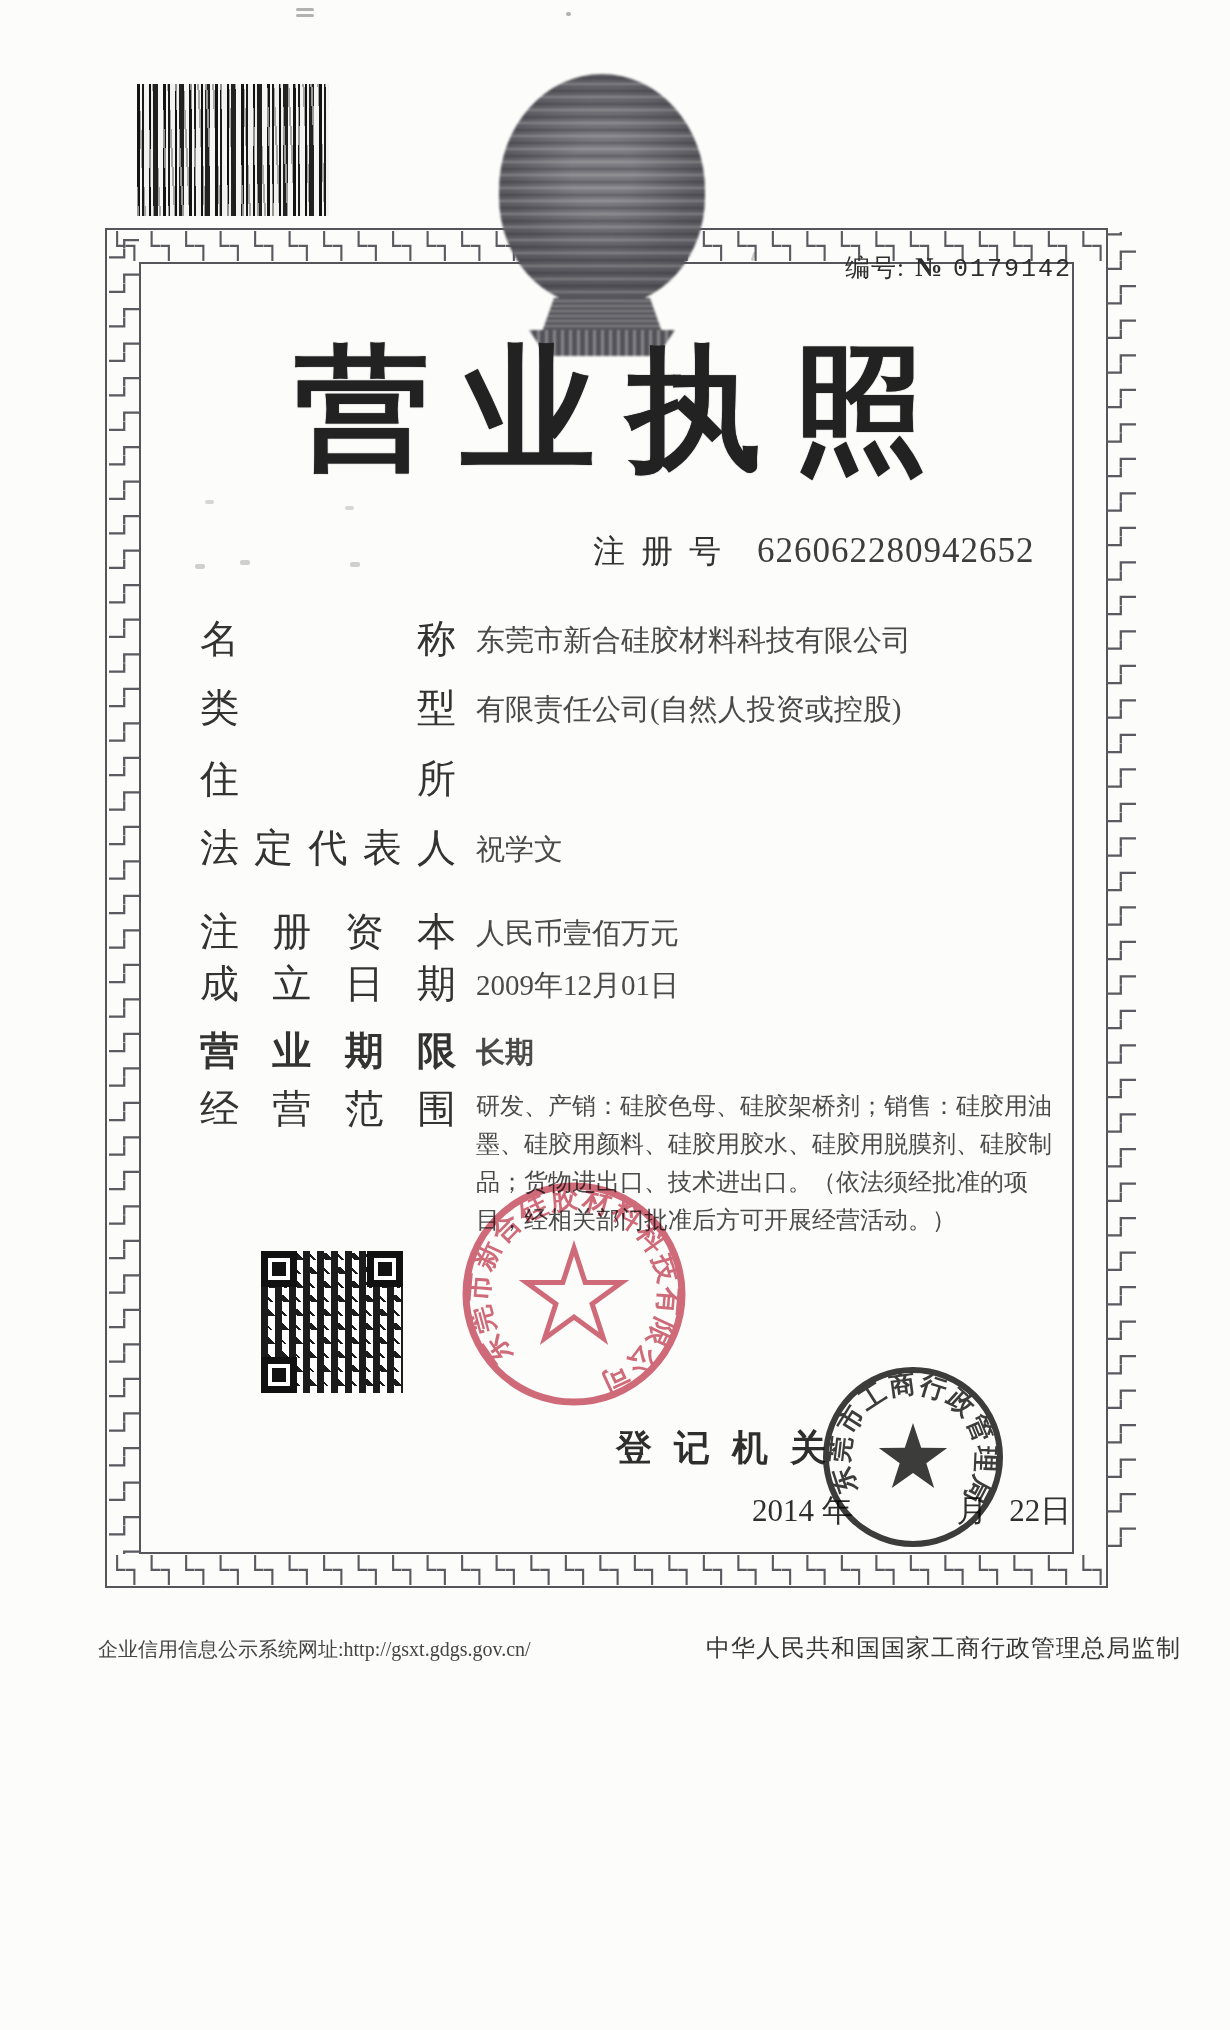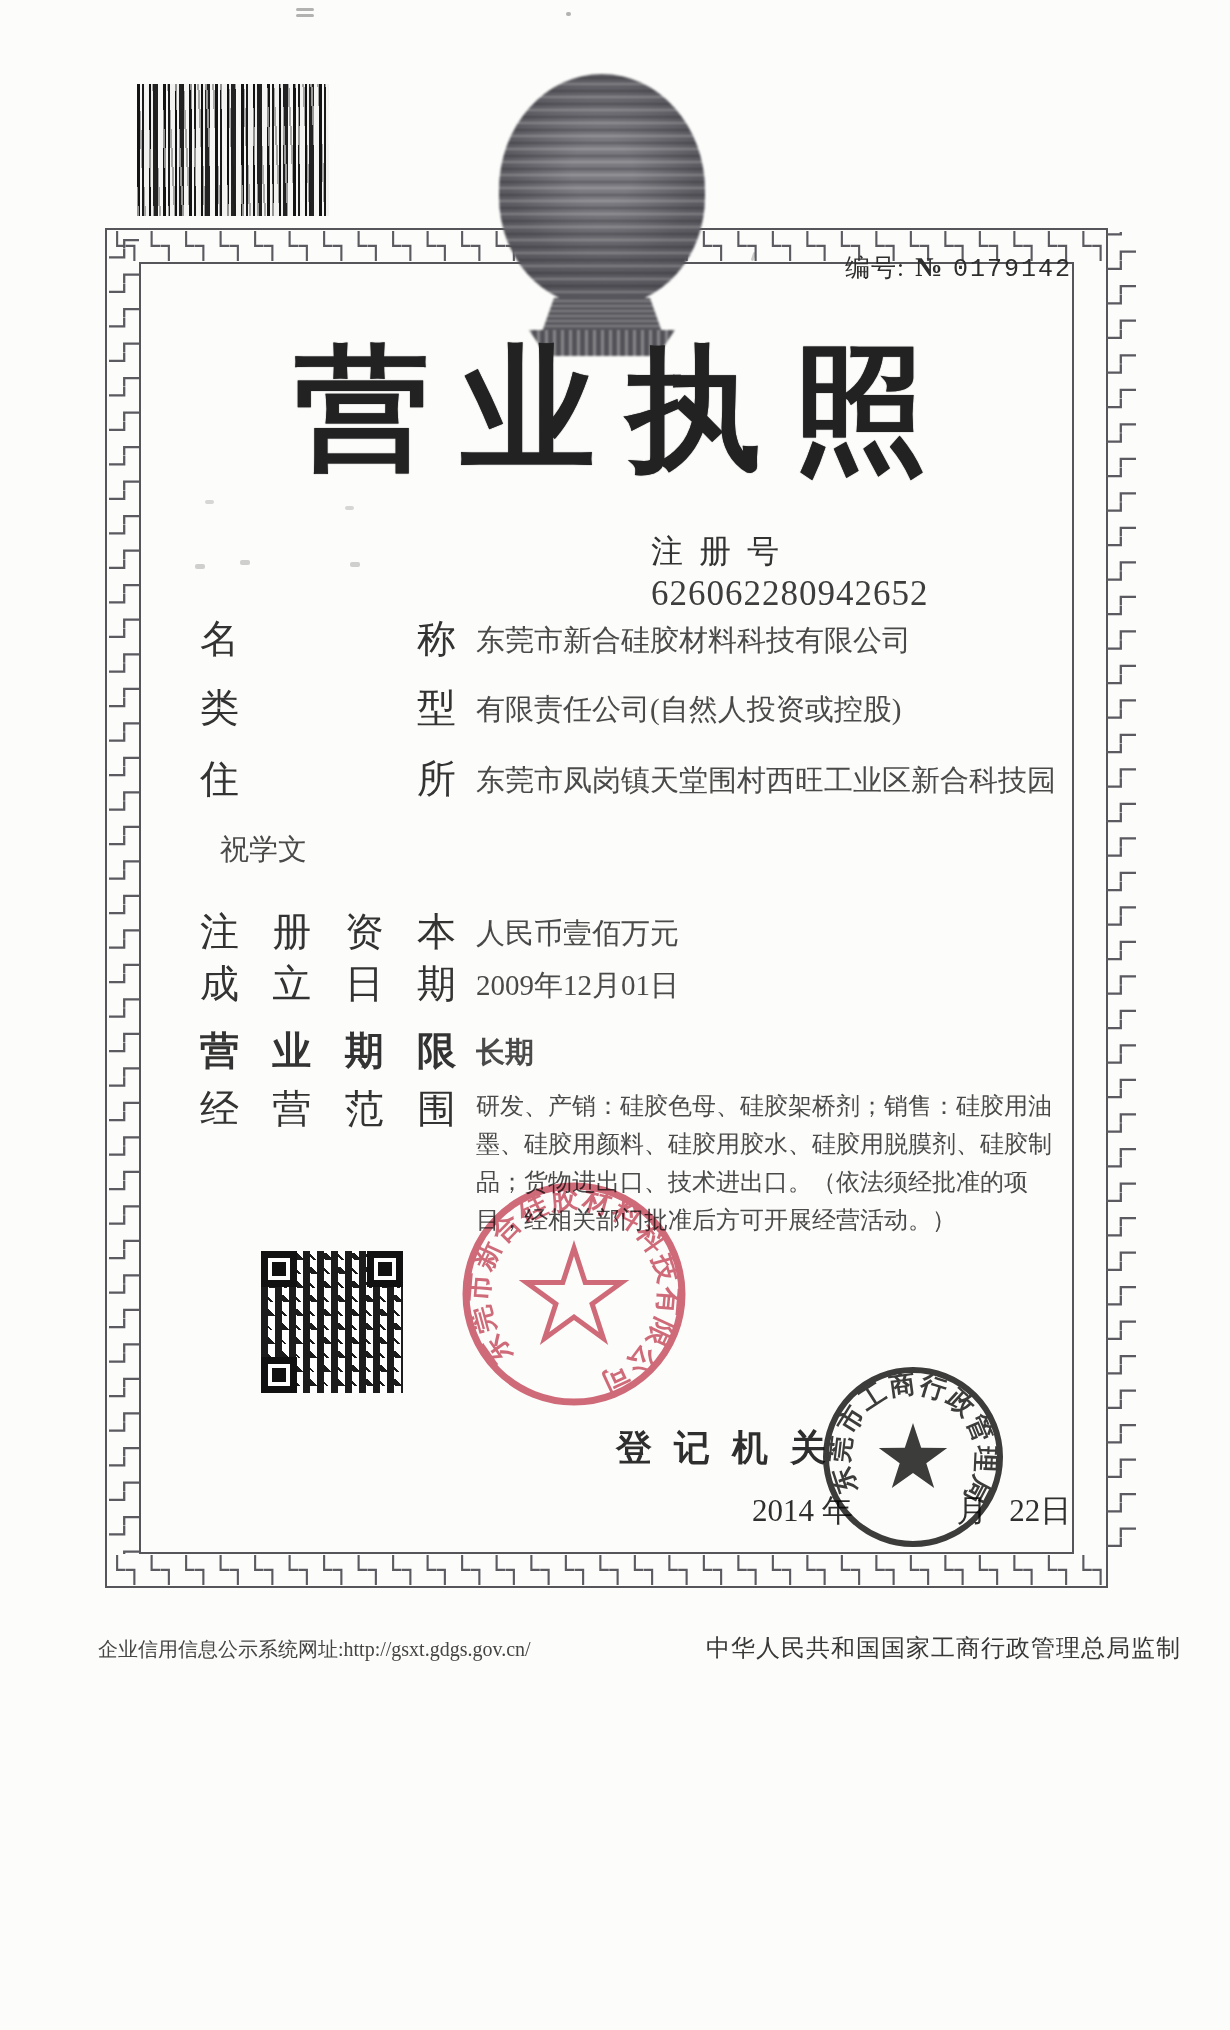--- a/index.html
+++ b/index.html
@@ -48,21 +48,21 @@
   .m-top{left:2px;top:1px;width:995px;height:30px;}
   .m-bottom{left:2px;top:1325px;width:995px;height:30px;}
   .m-left{left:32px;top:2px;width:1322px;height:30px;transform:rotate(90deg);transform-origin:0 0;}
   .m-right{left:999px;top:1324px;width:1322px;height:30px;transform:rotate(-90deg);transform-origin:0 0;}
   
   .license-title{position:absolute;left:295px;top:342px;width:632px;display:flex;justify-content:space-between;
     font-family:"Liberation Sans","DejaVu Sans",sans-serif;
     font-size:134px;line-height:1;font-weight:900;color:#222;
     text-shadow:0 0 1px #333;}
   
-  .regline{position:absolute;left:615px;top:530px;display:flex;align-items:baseline;flex-direction:column;}
+  .regline{position:absolute;left:593px;top:530px;display:flex;align-items:baseline;}
   .regline .rlabel{width:128px;font-size:32px;color:#333;text-align:justify;text-align-last:justify;}
   .regline .rnum{margin-left:36px;font-size:35px;letter-spacing:1px;color:#3d3d3d;}
   
   .fieldrow{position:absolute;left:200px;display:flex;align-items:flex-start;}
   .flabel{width:256px;font-size:39px;color:#333;text-align:justify;text-align-last:justify;flex:none;}
   .fvalue{margin-left:20px;padding-top:9px;font-size:29px;color:#4a4a4a;white-space:nowrap;}
   .fvalue.wrap{white-space:normal;width:578px;font-size:24px;line-height:38px;padding-top:5px;}
   .r1{top:612px;} .r2{top:681px;} .r3{top:752px;} .r4{top:821px;}
   .r5{top:890px;margin-top:15px;} .r6{top:957px;} .r7{top:1024px;font-weight:bold;} .r8{top:1082px;}
   
@@ -145,23 +145,23 @@
   <div class="fieldrow r1">
     <span class="flabel">名称</span>
     <span class="fvalue">东莞市新合硅胶材料科技有限公司</span>
   </div>
   <div class="fieldrow r2">
     <span class="flabel">类型</span>
     <span class="fvalue">有限责任公司(自然人投资或控股)</span>
   </div>
   <div class="fieldrow r3">
     <span class="flabel">住所</span>
-    <span class="fvalue">东莞市凤岗镇天堂围村西旺工业区新合科技园</span>
   </div>
   <div class="fieldrow r4">
+    <span class="flabel">法定代表人</span>
     <span class="fvalue">祝学文</span>
   </div>
   <div class="fieldrow r5">
     <span class="flabel">注册资本</span>
     <span class="fvalue">人民币壹佰万元</span>
   </div>
   <div class="fieldrow r6">
     <span class="flabel">成立日期</span>
     <span class="fvalue">2009年12月01日</span>
   </div>

